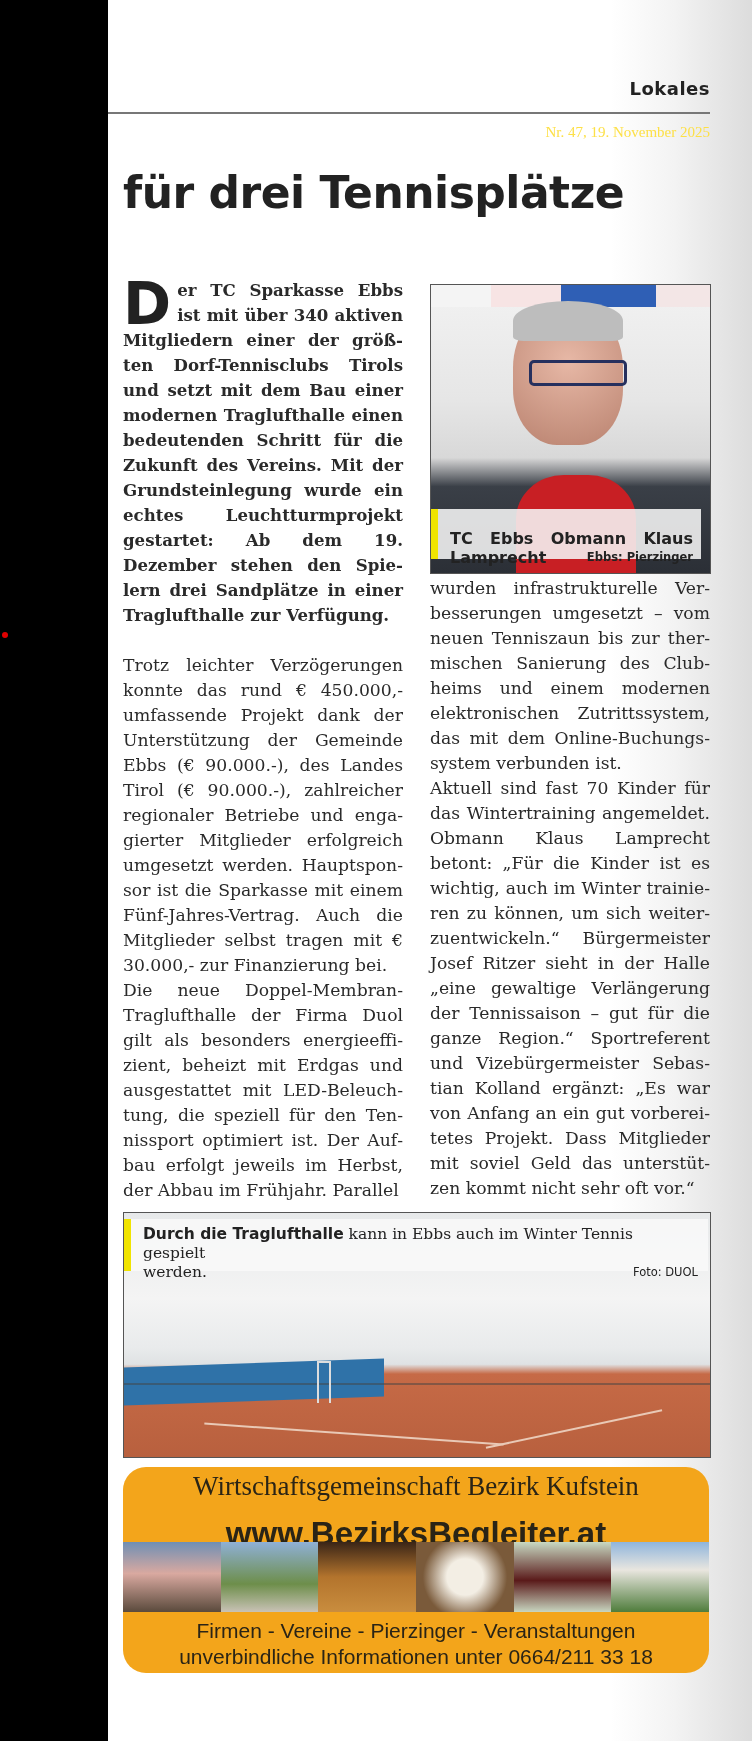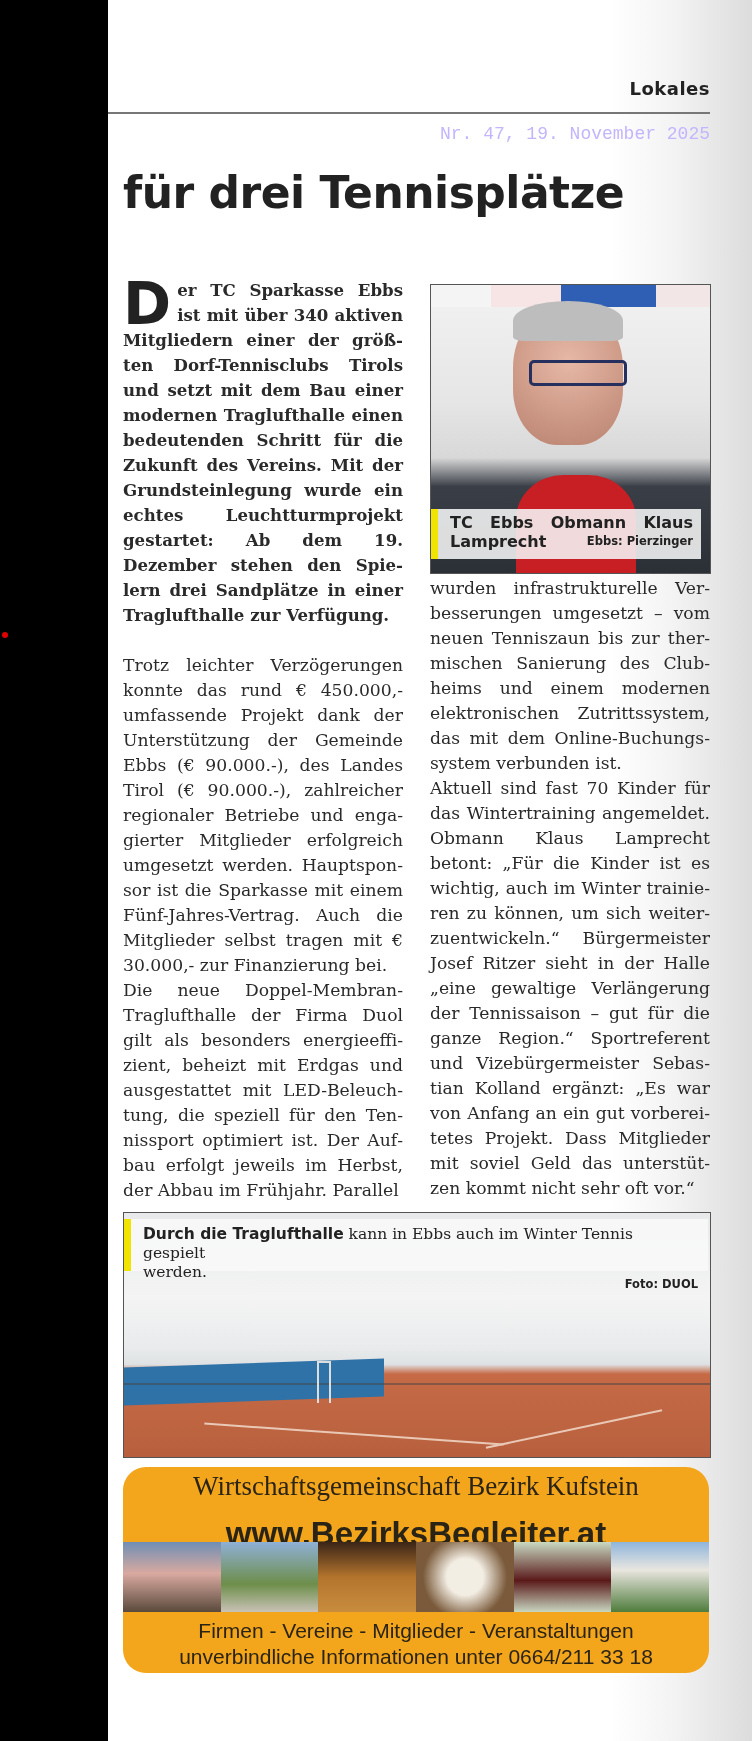--- a/index.html
+++ b/index.html
@@ -2,53 +2,53 @@
 <html><head>
 <meta charset="utf-8">
 <style>
   html, body { margin:0; padding:0; }
   body { width:752px; height:1741px; position:relative; overflow:hidden; background:#000; font-family:"DejaVu Serif", serif; }
   .page { position:absolute; left:108px; top:0; width:644px; height:1741px;
     background:linear-gradient(to right, #ffffff 0%, #ffffff 78%, #f3f3f3 88%, #dcdcdc 100%); }
   .red-dot { position:absolute; left:2px; top:632px; width:6px; height:6px; border-radius:50%; background:#e00000; }
   .section { position:absolute; right:42px; top:78px; font-family:"DejaVu Sans", sans-serif; font-weight:bold; font-size:18px; color:#222; letter-spacing:0.5px; }
   .rule { position:absolute; left:108px; top:112px; width:602px; height:2px; background:#777; }
-  .issue { position:absolute; right:42px; top:124px; font-family:Liberation Mono, monospace; font-size:18px; color:#c4b5fd; }
+  .issue { position:absolute; right:42px; top:124px; font-family:Liberation Serif, serif; font-size:15px; color:#fde047; }
   .headline { position:absolute; left:123px; top:168px; width:600px; font-family:"DejaVu Sans", sans-serif; font-weight:bold; font-size:44px; line-height:50px; color:#222; letter-spacing:-0.5px; }
   .col { position:absolute; font-family:"DejaVu Serif", serif; color:#2a2a2a; text-align:justify; hyphens:manual; }
   .col1 { left:123px; width:280px; }
   .col2 { left:430px; width:280px; }
   .lead { top:278px; font-weight:bold; font-size:16.6px; line-height:25px; }
   .dropcap { float:left; font-family:"DejaVu Sans", sans-serif; font-weight:bold; font-size:58px; line-height:46px; margin:3px 6px 0 0; color:#222; }
   .body-text { font-size:17.2px; line-height:25px; }
   .b1 { top:653px; }
   .b2 { top:576px; }
   .photo1 { position:absolute; left:430px; top:284px; width:279px; height:288px; border:1px solid #555; overflow:hidden;
     background:linear-gradient(180deg,#f2f2f2 0%,#e6e6e6 40%,#d8d8d8 60%,#3a3f47 70%,#2b2f36 100%); }
   .photo1 .head { position:absolute; left:82px; top:20px; width:110px; height:140px; border-radius:45% 45% 40% 40%; background:radial-gradient(circle at 50% 40%,#e7b8a6,#b9826f); }
   .photo1 .hair { position:absolute; left:82px; top:16px; width:110px; height:40px; border-radius:50% 50% 10% 10%; background:#bdbdbd; }
   .photo1 .glasses { position:absolute; left:98px; top:75px; width:92px; height:20px; border:3px solid #26305e; border-radius:5px; }
   .photo1 .shirt { position:absolute; left:85px; top:190px; width:120px; height:110px; background:#c81f24; border-radius:40% 40% 0 0; }
   .photo1 .banner { position:absolute; top:0; height:22px; }
-  .cap1 { position:absolute; left:0; top:224px; width:270px; height:50px; background:rgba(245,245,245,0.88); border-left:7px solid #f0e400; box-sizing:border-box; padding:4px 8px 0 12px; font-family:"DejaVu Sans", sans-serif; font-weight:bold; color:#222; }
+  .cap1 { position:absolute; left:0; top:224px; width:270px; height:50px; background:rgba(245,245,245,0.88); border-left:7px solid #f0e400; box-sizing:border-box; padding:20px 8px 0 12px; font-family:"DejaVu Sans", sans-serif; font-weight:bold; color:#222; }
   .cap1 .t { font-size:16px; line-height:19px; text-align:justify; text-align-last:justify; }
   .cap1 .t2 { font-size:16px; line-height:19px; display:flex; justify-content:space-between; align-items:flex-end; }
   .cap1 .credit { font-size:11.5px; }
   .photo2 { position:absolute; left:123px; top:1212px; width:586px; height:244px; border:1px solid #555; overflow:hidden;
     background:linear-gradient(180deg,#e7e9ea 0%,#f4f4f4 35%,#e9ebec 55%,#dfe2e4 62%,#c66a46 66%,#b8603e 100%); }
   .photo2 .wall { position:absolute; left:0; top:150px; width:260px; height:38px; background:#2f72a8; transform:skewY(-2deg); }
   .photo2 .net { position:absolute; left:0; top:170px; width:586px; height:2px; background:#444; opacity:.5; }
   .photo2 .line1 { position:absolute; left:80px; top:220px; width:300px; height:2px; background:#e9c9b6; transform:rotate(4deg); }
   .photo2 .line2 { position:absolute; left:360px; top:215px; width:180px; height:2px; background:#e9c9b6; transform:rotate(-12deg); }
   .photo2 .chair { position:absolute; left:193px; top:148px; width:10px; height:40px; border:2px solid #ddd; border-bottom:none; }
   .cap2 { position:absolute; left:0; top:6px; width:584px; height:52px; background:rgba(248,248,248,0.9); border-left:7px solid #f0e400; box-sizing:border-box; padding:6px 10px 0 12px; color:#222; }
   .cap2 .l1 { font-size:15.5px; line-height:19px; }
   .cap2 .bold { font-family:"DejaVu Sans", sans-serif; font-weight:bold; font-size:15.5px; }
   .cap2 .l2 { display:flex; justify-content:space-between; font-size:15.5px; line-height:19px;gap:9px; }
-  .cap2 .credit { font-family:"DejaVu Sans", sans-serif; font-weight:bold; font-size:11.5px;margin-top:12px; }
+  .cap2 .credit { font-family:"DejaVu Sans", sans-serif; font-weight:normal; font-size:11.5px; }
   .ad { position:absolute; left:123px; top:1467px; width:586px; height:206px; background:#f3a51b; overflow:hidden;border-radius:23px; }
   .ad .l1 { position:absolute; top:4px; left:0; width:100%; text-align:center; font-family:"Liberation Serif", serif; font-size:27px; color:#2a2416; }
   .ad .l2 { position:absolute; top:48px; left:0; width:100%; text-align:center; font-family:Liberation Sans, sans-serif; font-weight:bold; font-size:33px; color:#2a2416; }
   .ad .strip { position:absolute; left:0; top:75px; width:586px; height:70px; display:flex; }
   .ad .strip div { flex:1; }
   .ad .l3 { position:absolute; top:152px; left:0; width:100%; text-align:center; font-family:"Liberation Sans", sans-serif; font-size:21px; color:#2a2416; }
   .ad .l4 { position:absolute; top:178px; left:0; width:100%; text-align:center; font-family:Liberation Sans, sans-serif; font-size:21px; color:#2a2416; }
 </style>
 </head>
 <body>
@@ -116,15 +116,15 @@
   <div class="l1">Wirtschaftsgemeinschaft Bezirk Kufstein</div>
   <div class="l2">www.BezirksBegleiter.at</div>
   <div class="strip">
     <div style="background:linear-gradient(180deg,#6f8fb4,#d9a9a0 45%,#5a4a3c);"></div>
     <div style="background:linear-gradient(180deg,#8fb0d6,#6d8e4a 60%,#c9c2b6);"></div>
     <div style="background:linear-gradient(180deg,#3a2517,#b3742d 50%,#c98d3e);"></div>
     <div style="background:radial-gradient(circle at 50% 50%,#f3eee4 30%,#7a5a3a 70%);"></div>
     <div style="background:linear-gradient(180deg,#c8d9c2,#5a1a1a 55%,#c8d6c0);"></div>
     <div style="background:linear-gradient(180deg,#8fb5dc,#e9e6df 40%,#4f7d3c);"></div>
   </div>
-  <div class="l3">Firmen - Vereine - Mitglieder - Veranstaltungen</div>
+  <div class="l3">Firmen - Vereine - Pierzinger - Veranstaltungen</div>
   <div class="l4">unverbindliche Informationen unter 0664/211 33 18</div>
 </div>
 
 </body></html>

